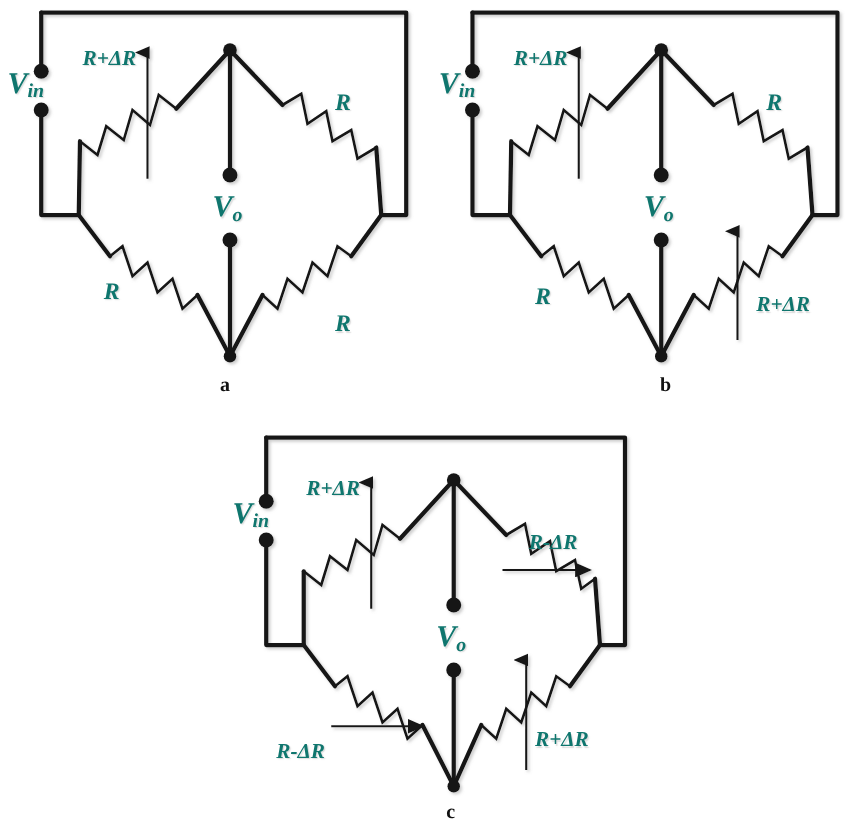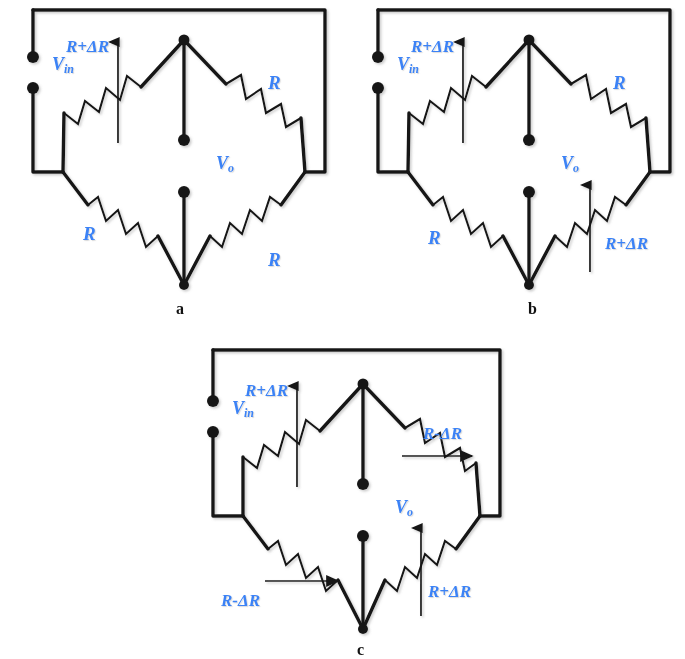--- a/index.html
+++ b/index.html
@@ -25,28 +25,28 @@
   }
   #circuit-a { left: 0px;   top: 0px;   width: 343px; height: 340px; }
   #circuit-b { left: 340px; top: 0px;   width: 345px; height: 340px; }
   #circuit-c { left: 180px; top: 338px; width: 340px; height: 321px; }
 
   .lbl {
     position: absolute;
     font-family: "Liberation Serif", "DejaVu Serif", serif;
     font-weight: bold;
     font-style: italic;
-    color: #3b82f6;
+    color: #0f766e;
     white-space: nowrap;
     line-height: 1;
     text-shadow: 1px 1px 1px rgba(150,150,150,0.35);
   }
   .lbl-r { font-size: 19px; }
   .lbl-rr { font-size: 17px; }
-  .lbl-v { font-size: 18px; margin-left: 46px; }
+  .lbl-v { font-size: 24px; }
   .lbl-v sub {
     font-size: 0.66em;
     font-style: italic;
     vertical-align: -0.22em;
   }
   .panel-letter {
     position: absolute;
     font-family: "Liberation Serif", "DejaVu Serif", serif;
     font-weight: bold;
     font-style: normal;

